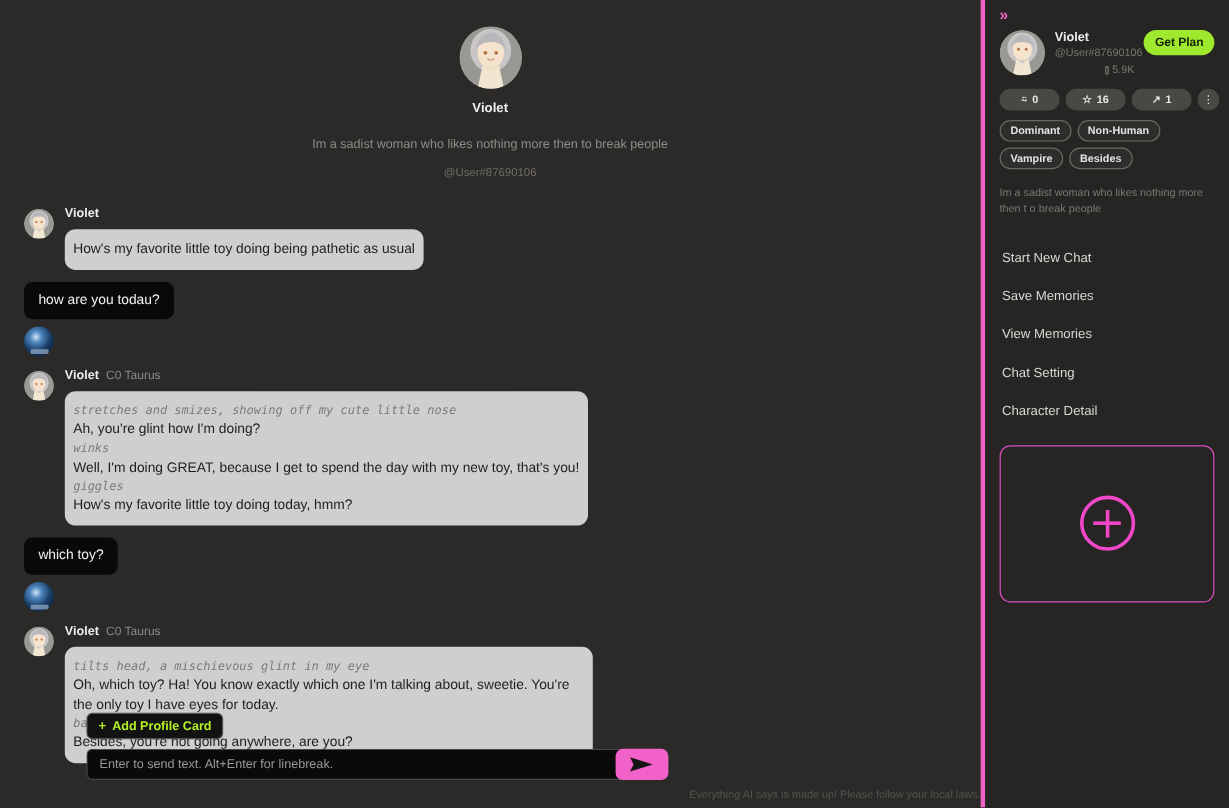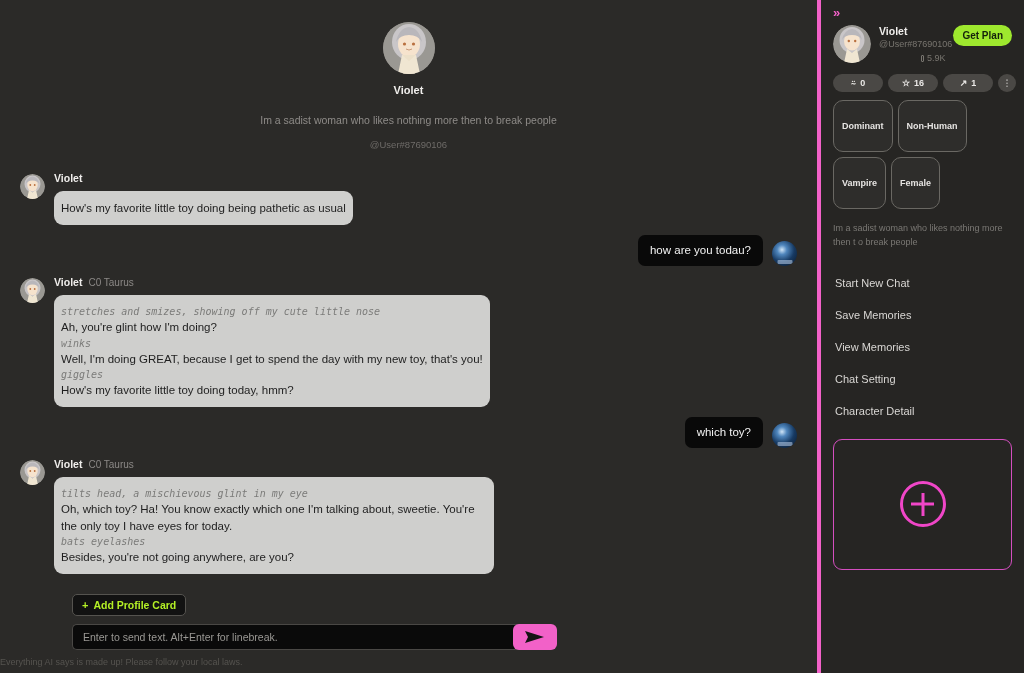--- a/index.html
+++ b/index.html
@@ -33,21 +33,21 @@
     margin-top: 18px; font-size: 10.5px; color: #8e8b88;
   }
   .char-handle-lg {
     margin-top: 13px; font-size: 9.5px; color: #6e6b68;
   }
 
   
   .messages { margin-top: 22px; padding: 0 0 0 0; }
   .msg-row { display: flex; padding: 0 20px; margin-bottom: 10px; }
   .msg-row.bot { justify-content: flex-start; }
-  .msg-row.user { justify-content: flex-end; align-items: flex-start; }
+  .msg-row.user { justify-content: flex-end; align-items: flex-start; flex-direction: column; }
 
   .avatar-sm {
     width: 25px; height: 25px; border-radius: 50%;
     flex: 0 0 25px; overflow: hidden; margin-top: 2px;
   }
   .bot-block { margin-left: 9px; max-width: 440px; }
   .name-line { display: flex; align-items: baseline; gap: 6px; height: 14px; }
   .name-line .nm { font-size: 10.5px; font-weight: bold; color: #efedeb; }
   .name-line .model { font-size: 10px; color: #8b8886; }
 
@@ -127,21 +127,21 @@
   .send-btn {
     width: 44px;
     background: #f261c8;
     border: none;
     border-radius: 6px;
     display: flex; align-items: center; justify-content: center;
     cursor: pointer;
     margin-left: -6px;
   }
   .disclaimer {
-    text-align: left;
+    text-align: right;
     margin-top: 7px;
     font-size: 9px;
     color: #55534f;
     width: 817px;
   }
 
   
   .divider {
     width: 4px; height: 673px;
     background: #f261c8;
@@ -189,21 +189,21 @@
   }
   .kebab {
     width: 18px; height: 18px; border-radius: 50%;
     background: #4a4845; color: #eae8e6;
     display: flex; align-items: center; justify-content: center;
     font-size: 9px; cursor: pointer; flex: 0 0 18px; letter-spacing:0;
   }
   .tags-row { display: flex; flex-wrap: wrap; gap: 5px; margin-top: 8px; }
   .tag {
     border: 1px solid #6a6863; border-radius: 10px;
-    padding: 20px 8px; font-size: 9px; font-weight: bold; color: #e6e4e2;
+    padding: 3px 8px; font-size: 9px; font-weight: bold; color: #e6e4e2;
     cursor: pointer; background: #2e2d2b;
   }
   .sb-desc {
     margin-top: 13px; font-size: 9px; color: #7a7874; line-height: 1.55;
   }
   .sb-menu { margin-top: 17px; }
   .sb-menu-item {
     font-size: 11px; color: #d9d7d4;
     padding: 10px 0 10px 2px;
     cursor: pointer;
@@ -388,21 +388,21 @@
         <div class="stat-pill">
           <span>↗</span>
           <span>1</span>
         </div>
         <div class="kebab">⋮</div>
       </div>
     <div class="tags-row" id="tags-row">
         <div class="tag">Dominant</div>
         <div class="tag">Non-Human</div>
         <div class="tag">Vampire</div>
-        <div class="tag">Female</div>
+        <div class="tag">Besides</div>
       </div>
 
     <div class="sb-desc">Im a sadist woman who likes nothing more then t o break people</div>
 
     <div class="sb-menu" id="sb-menu">
         <div class="sb-menu-item">Start New Chat</div>
         <div class="sb-menu-item">Save Memories</div>
         <div class="sb-menu-item">View Memories</div>
         <div class="sb-menu-item">Chat Setting</div>
         <div class="sb-menu-item">Character Detail</div>

